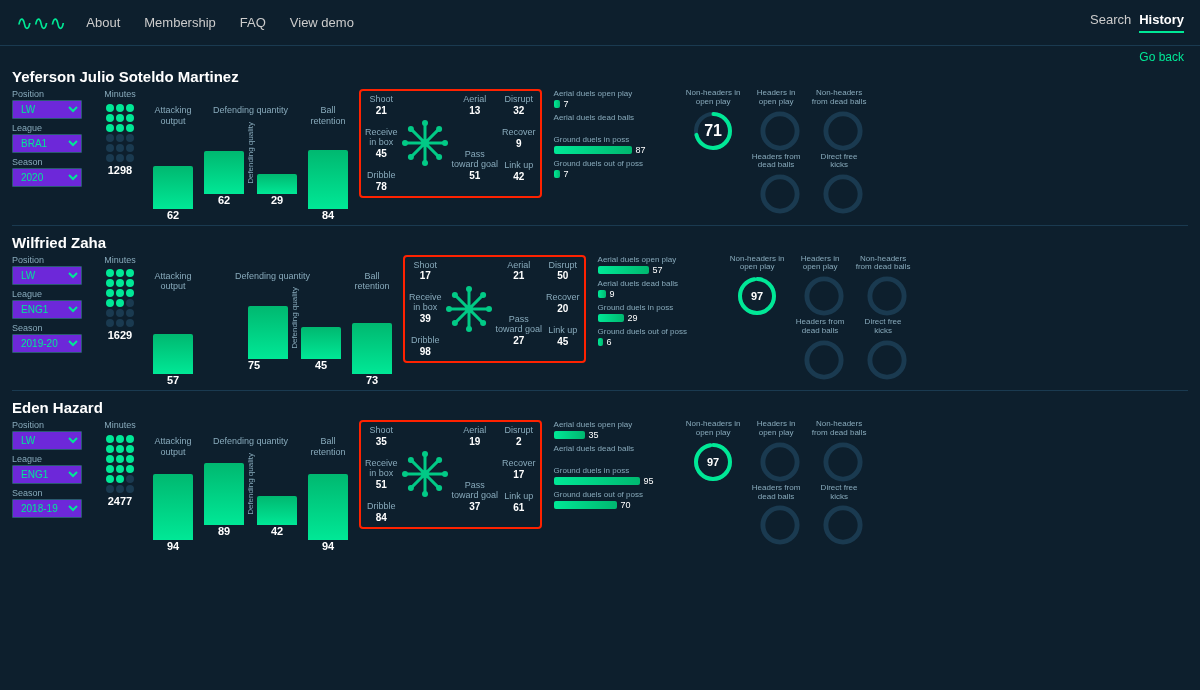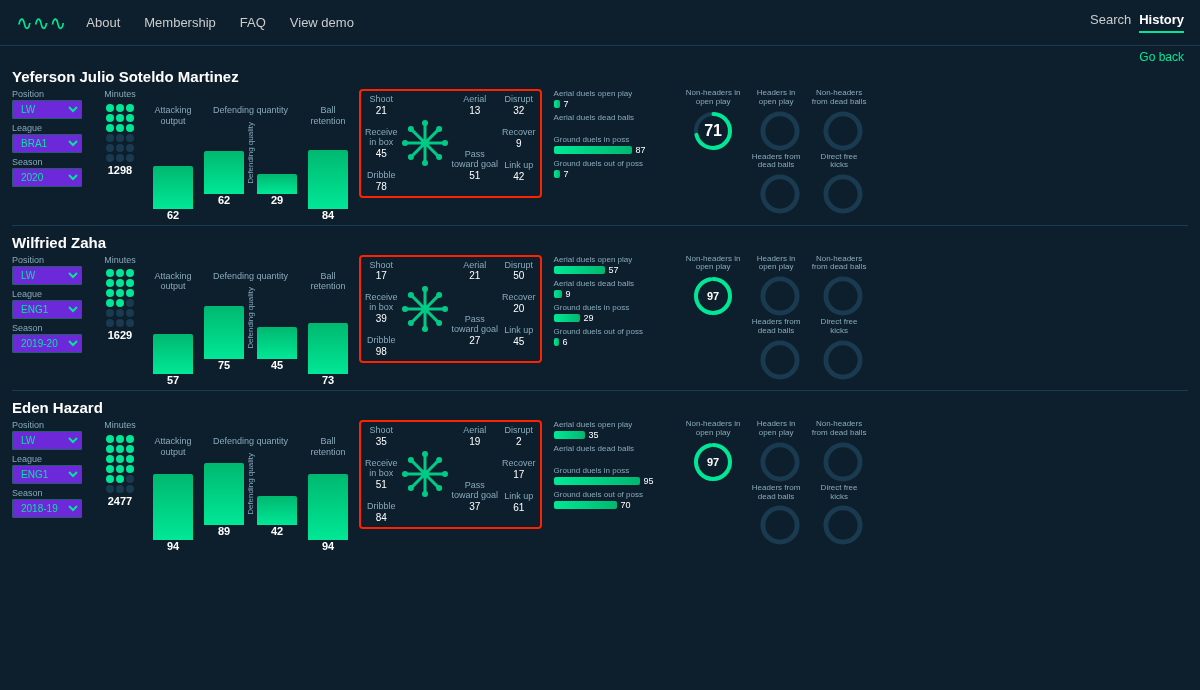--- a/index.html
+++ b/index.html
@@ -208,21 +208,21 @@
     }
     .spider-item-label {
       font-size: 9px;
       color: #8ab;
       text-align: center;
       line-height: 1.1;
     }
     .spider-item-value {
       font-size: 10px;
       color: #fff;
-      font-weight: normal;
+      font-weight: bold;
     }
 
     
     .duels-section {
       display: flex;
       flex-direction: column;
       gap: 4px;
       min-width: 120px;
     }
     .duel-row {
@@ -634,21 +634,21 @@
         <div class="stat-col-label">Attacking<br>output</div>
         <div class="bar-wrapper">
           <div class="bar" style="height:40px;width:22px;"></div>
         </div>
         <div class="stat-value">57</div>
       </div>
 
       <div style="display:flex;flex-direction:column;align-items:center;margin-top:16px;">
         <div class="stat-col-label">Defending quantity</div>
         <div style="display:flex;gap:2px;align-items:flex-end;">
-          <div style="display:flex;flex-direction:column;align-items:center;">
+          <div style="display:flex;flex-direction:column;margin-left:44px;">
             <div class="bar-wrapper" style="height:70px;">
               <div class="bar" style="height:53px;width:18px;"></div>
             </div>
             <div class="stat-value">75</div>
           </div>
           <div style="display:flex;align-items:center;height:70px;margin-bottom:18px;">
             <span class="rotated-label">Defending quality</span>
           </div>
           <div style="display:flex;flex-direction:column;align-items:center;">
             <div class="bar-wrapper" style="height:70px;">

